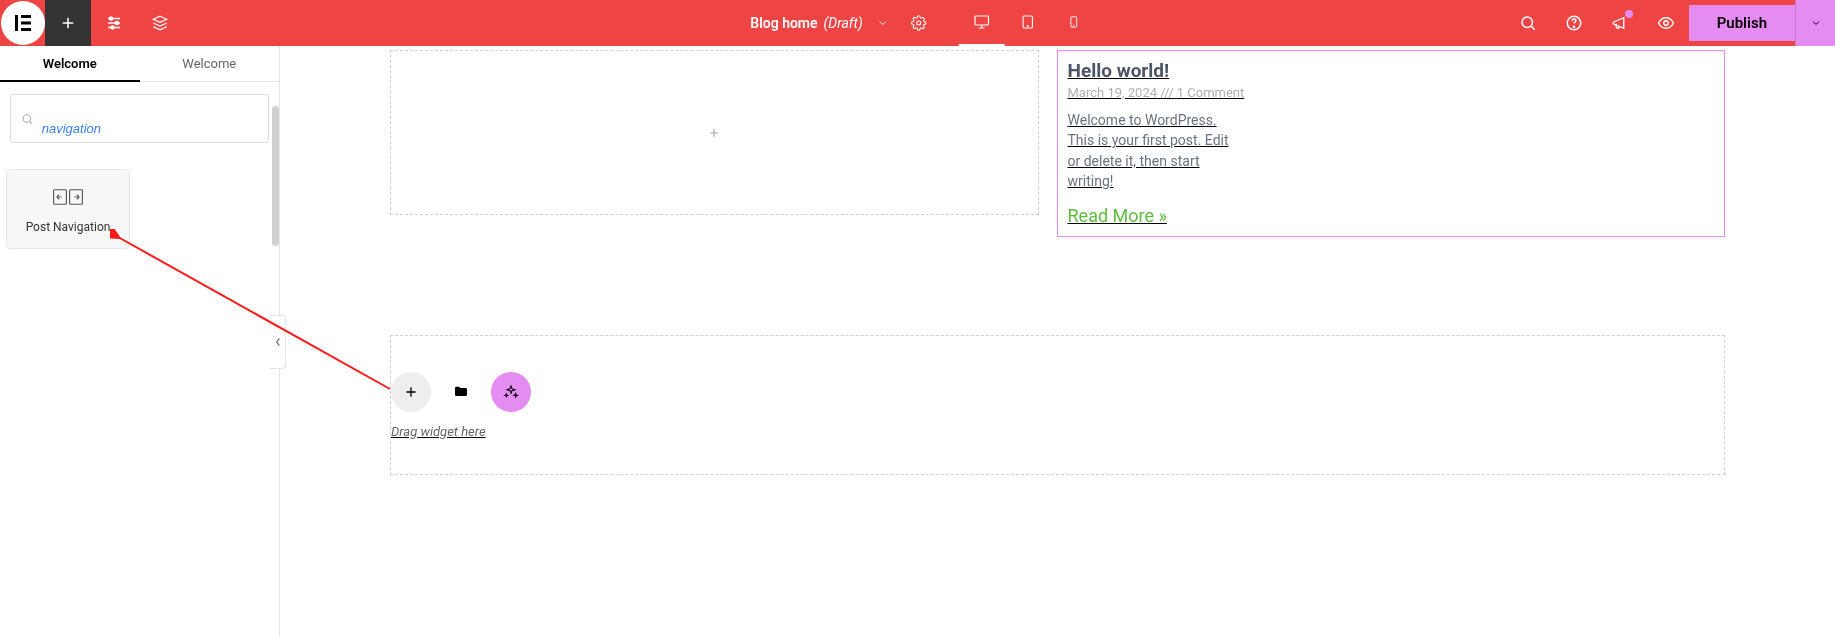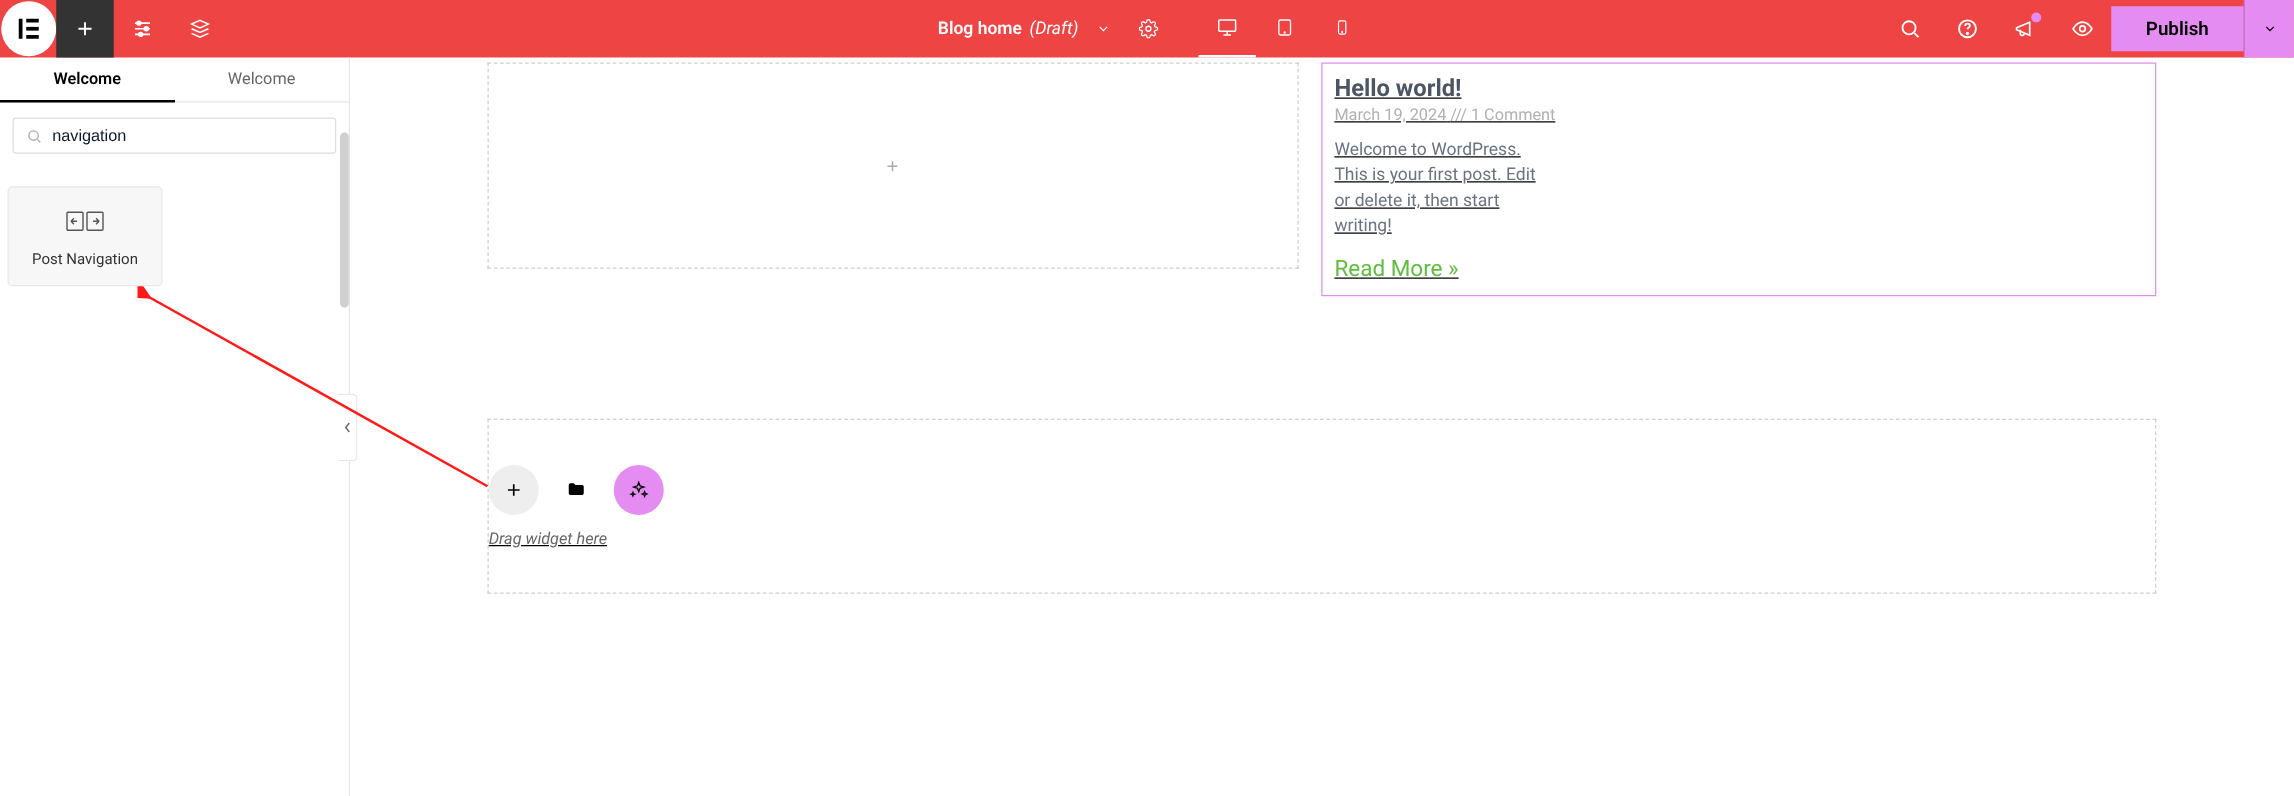--- a/index.html
+++ b/index.html
@@ -37,21 +37,21 @@
   
   .sidebar { width: 280px; border-right: 1px solid #e5e5e5; display:flex; flex-direction:column; position:relative; }
   .sidebar-title { font-size: 15px; font-weight:700; text-align:center; padding: 16px 0 14px; color:#0a0a0a; }
   .tabs { display:flex; border-bottom:1px solid #e5e5e5; }
   .tab { flex:1; text-align:center; padding: 10px 0; font-size:13px; color:#666; cursor:pointer; position:relative; }
   .tab.active { color:#000; font-weight:600; }
   .tab.active::after { content:""; position:absolute; left:0; right:0; bottom:-1px; height:2px; background:#000; }
   .search-wrap { padding: 12px 10px 8px; }
   .search-field { display:flex; align-items:center; border:1px solid #ddd; border-radius:3px; padding:6px 10px; }
   .search-field svg { width:14px; height:14px; stroke:#aaa; fill:none; margin-right:8px; }
-  .search-field input { border:none; outline:none; font-size:13px; color:#0f172a; width:100%; }
+  .search-field input { border:none; outline:none; font-size:13px; font-style:italic; color:#3b82f6; width:100%;margin-top:20px; }
 
   .widget-tile { width:124px; margin:18px 0 0 6px; border:1px solid #e8e8e8; background:#f7f7f7; border-radius:4px; padding:18px 6px 14px; text-align:center; cursor:grab; }
   .widget-tile .wicon { display:flex; justify-content:center; margin-bottom:14px; }
   .widget-tile .wlabel { font-size:12px; color:#333; }
 
   .sidebar-scrollbar { position:absolute; top:60px; right:0; width:7px; height:140px; background:#d0d0d0; border-radius:4px; }
   .collapse-handle { position:absolute; right:-7px; top:50%; transform:translateY(-50%); width:16px; height:54px; background:#fff; border:1px solid #e5e5e5; border-left:none; border-radius:0 4px 4px 0; display:flex; align-items:center; justify-content:center; cursor:pointer; }
   .collapse-handle svg { width:8px; height:10px; stroke:#666; fill:none; }
 
   

